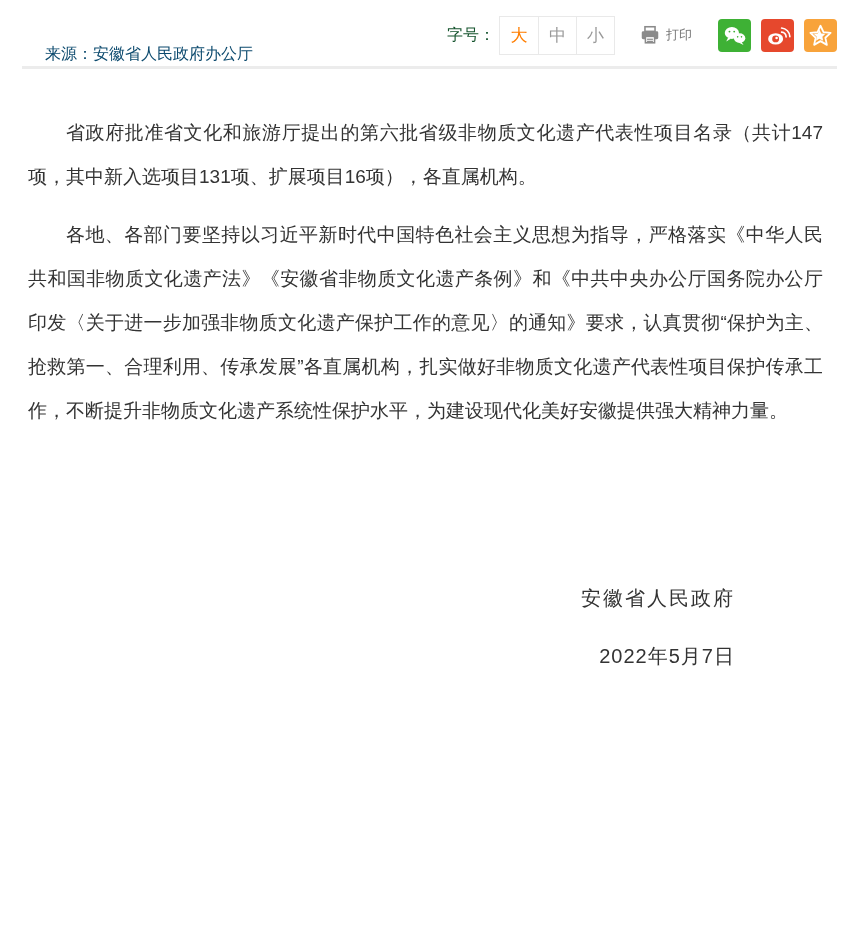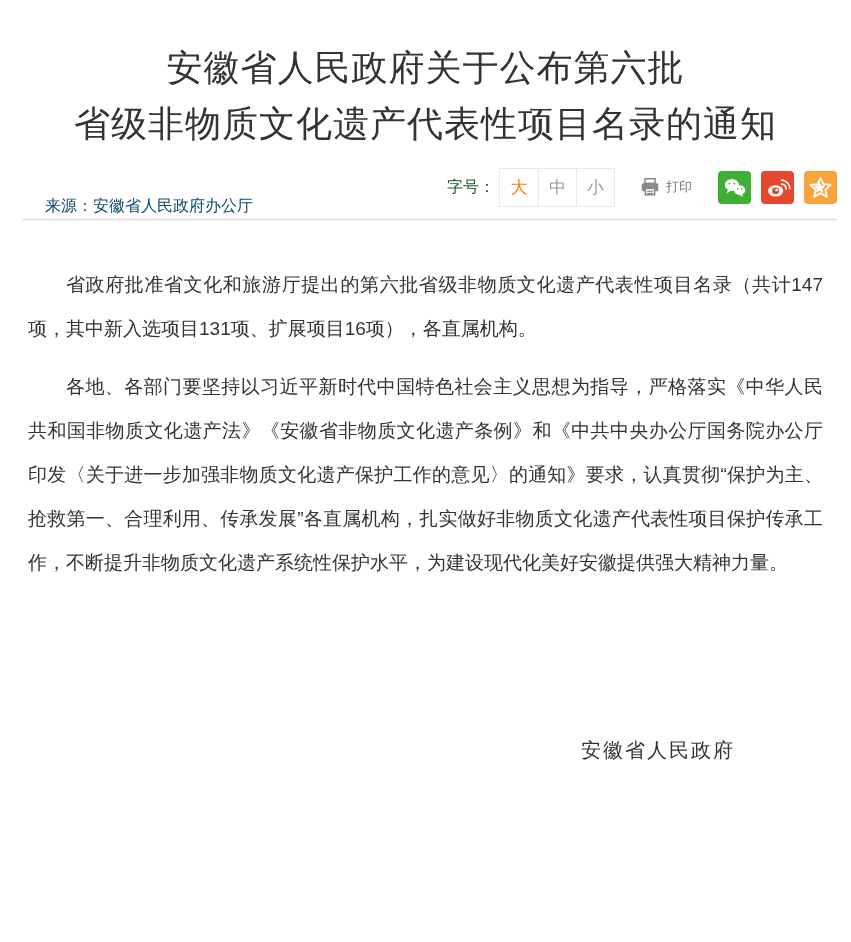--- a/index.html
+++ b/index.html
@@ -71,24 +71,20 @@
   }
   .signature-inner { text-align: right; }
   .signature-name { font-size: 20px; color: #333; letter-spacing: 2px; line-height: 30px; }
   .signature-date { font-size: 20px; color: #333; line-height: 30px; margin-top: 28px; letter-spacing: 1px; }
 </style>
 </head>
 <body>
 
 <div class="article">
 
-  <div class="title-wrap">
-    <div class="title-line">安徽省人民政府关于公布第六批</div>
-    <div class="title-line">省级非物质文化遗产代表性项目名录的通知</div>
-  </div>
 
   <div class="meta-row">
     <span class="source">来源：安徽省人民政府办公厅</span>
     <span class="meta-spacer"></span>
 
     <span class="fontsize-label">字号：</span>
     <span class="fontsize-group">
       <span class="fontsize-btn active">大</span>
       <span class="fontsize-btn">中</span>
       <span class="fontsize-btn">小</span>
@@ -140,17 +136,18 @@
 
   <div class="divider"></div>
 
   <div class="content">
     <p class="indent">省政府批准省文化和旅游厅提出的第六批省级非物质文化遗产代表性项目名录（共计147项，其中新入选项目131项、扩展项目16项），各直属机构。</p>
     <p class="indent">各地、各部门要坚持以习近平新时代中国特色社会主义思想为指导，严格落实《中华人民共和国非物质文化遗产法》《安徽省非物质文化遗产条例》和《中共中央办公厅国务院办公厅印发〈关于进一步加强非物质文化遗产保护工作的意见〉的通知》要求，认真贯彻“保护为主、抢救第一、合理利用、传承发展”各直属机构，扎实做好非物质文化遗产代表性项目保护传承工作，不断提升非物质文化遗产系统性保护水平，为建设现代化美好安徽提供强大精神力量。</p>
 
     <div class="signature-block">
       <div class="signature-inner">
         <div class="signature-name">安徽省人民政府</div>
+        <div class="signature-date">2022年5月7日</div>
       </div>
     </div>
   </div>
 
 </div>
 
 </body></html>

